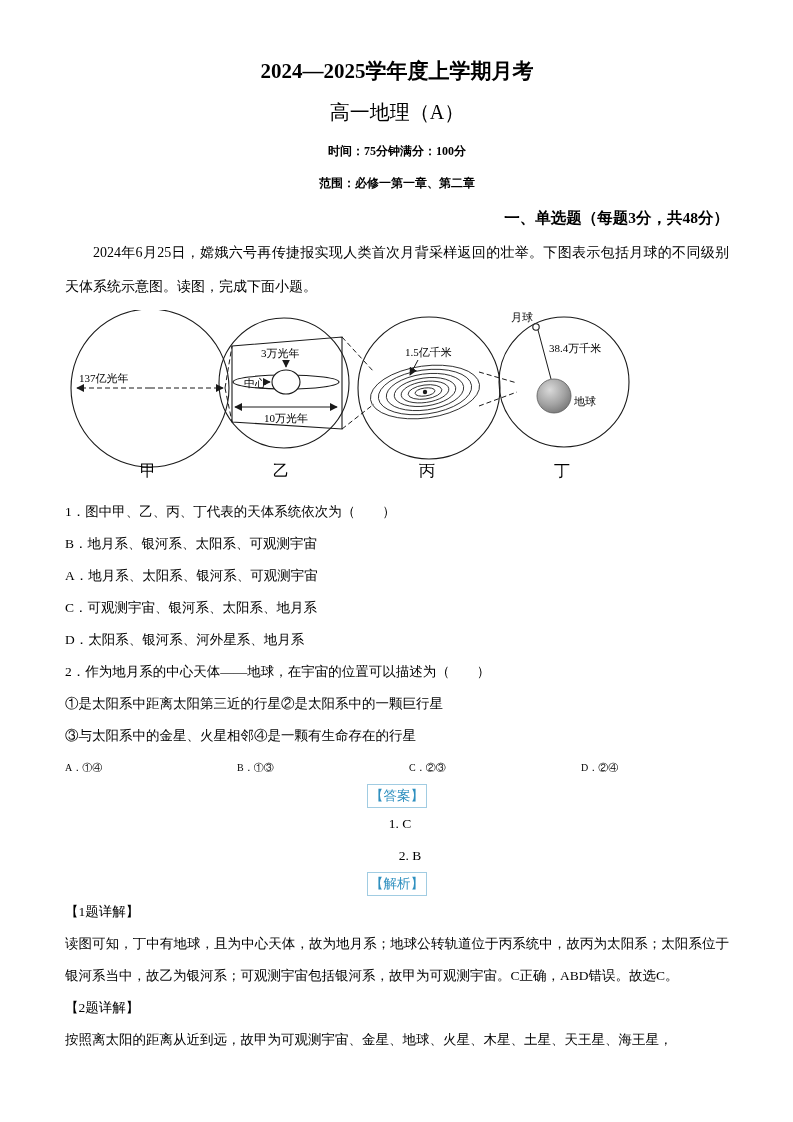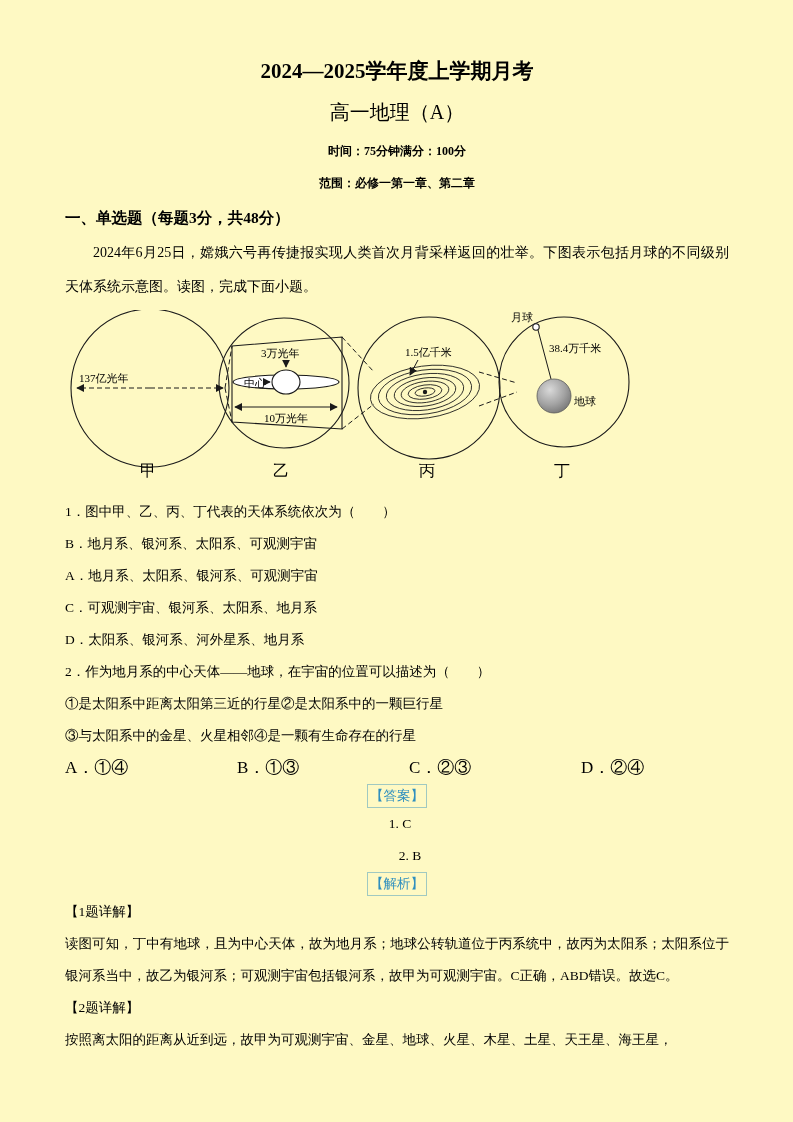--- a/index.html
+++ b/index.html
@@ -1,40 +1,40 @@
 <!DOCTYPE html>
 <html><head>
 <meta charset="utf-8">
 <style>
   html,body { margin:0; padding:0; background:#e8e8e8; }
   .page {
     position:relative;
     width:793px; height:1122px;
     margin:0 auto;
-    background:#fef9c3;
+    background:#ffffff;
     font-family:"Liberation Serif","DejaVu Serif",serif;
     color:#000;
     overflow:hidden;
     box-sizing:border-box;
   }
   .content { padding:56px 64px 0 65px; }
 
   .title    { font-size:21px; line-height:30px; font-weight:bold; text-align:center; margin:0 0 11px 0; }
   .subtitle { font-size:20px; line-height:30px; font-weight:normal; text-align:center; margin:0 0 12px 0; }
   .meta     { font-size:12px; line-height:25px; font-weight:bold; text-align:center; margin:0 0 7px 0; }
-  .section-heading { font-size:15.5px; line-height:28px; font-weight:bold; text-align:left; margin:8px 0 4px 0; }
+  .section-heading { font-size:15.5px; line-height:28px; font-weight:bold; text-align:right; margin:8px 0 4px 0; }
 
   .intro { font-size:14px; line-height:34px; text-indent:2em; text-align:justify; margin:0; }
 
   .diagram-wrap { margin:6px 0 8px 0; height:178px; }
 
   .line  { font-size:13.5px; line-height:32px; margin:0; text-align:left; }
   .para  { font-size:13.5px; line-height:32px; margin:0; text-align:justify; }
 
-  .opt-row { display:flex; font-size:17px; line-height:32px; }
+  .opt-row { display:flex; font-size:10px; line-height:32px; }
   .opt-row .opt-a, .opt-row .opt-b, .opt-row .opt-c { width:172px; }
 
   .tag {
     color:#2E8FBF;
     border:1px solid rgba(46,143,191,0.45);
     padding:0 2px;
     display:inline-block;
     line-height:22px;
   }
   .answer-line { font-size:13.5px; line-height:32px; display:flex; align-items:center;flex-direction:column; }

